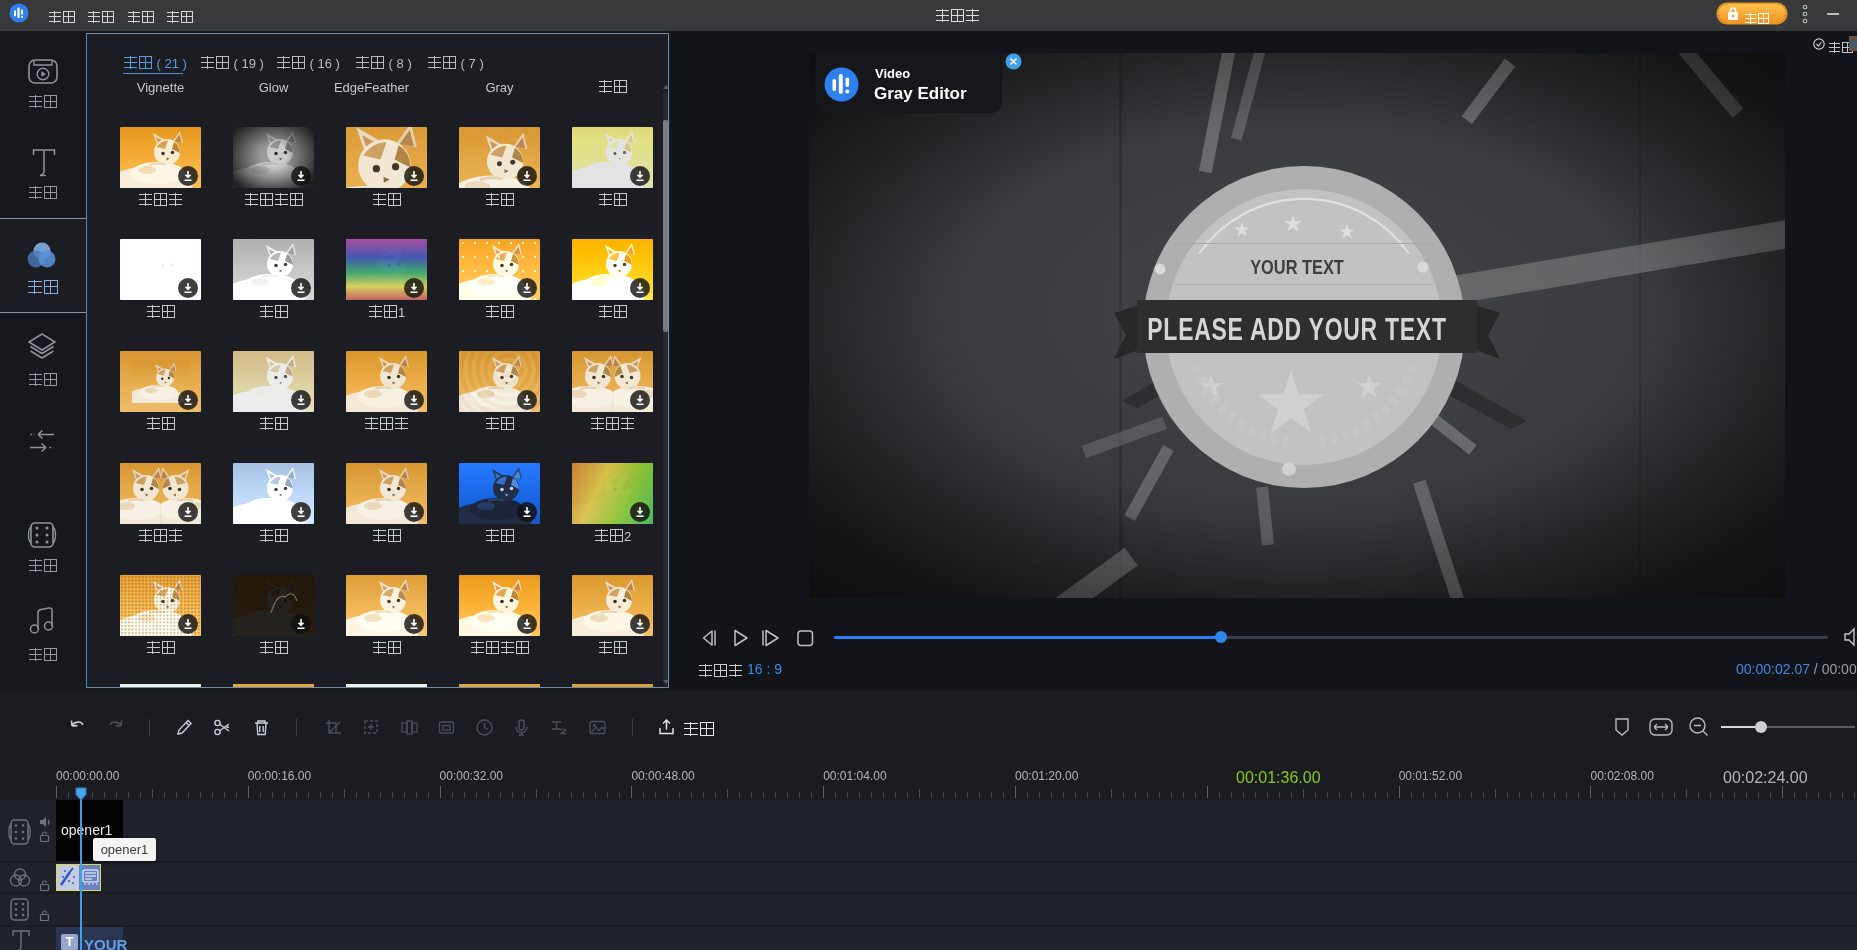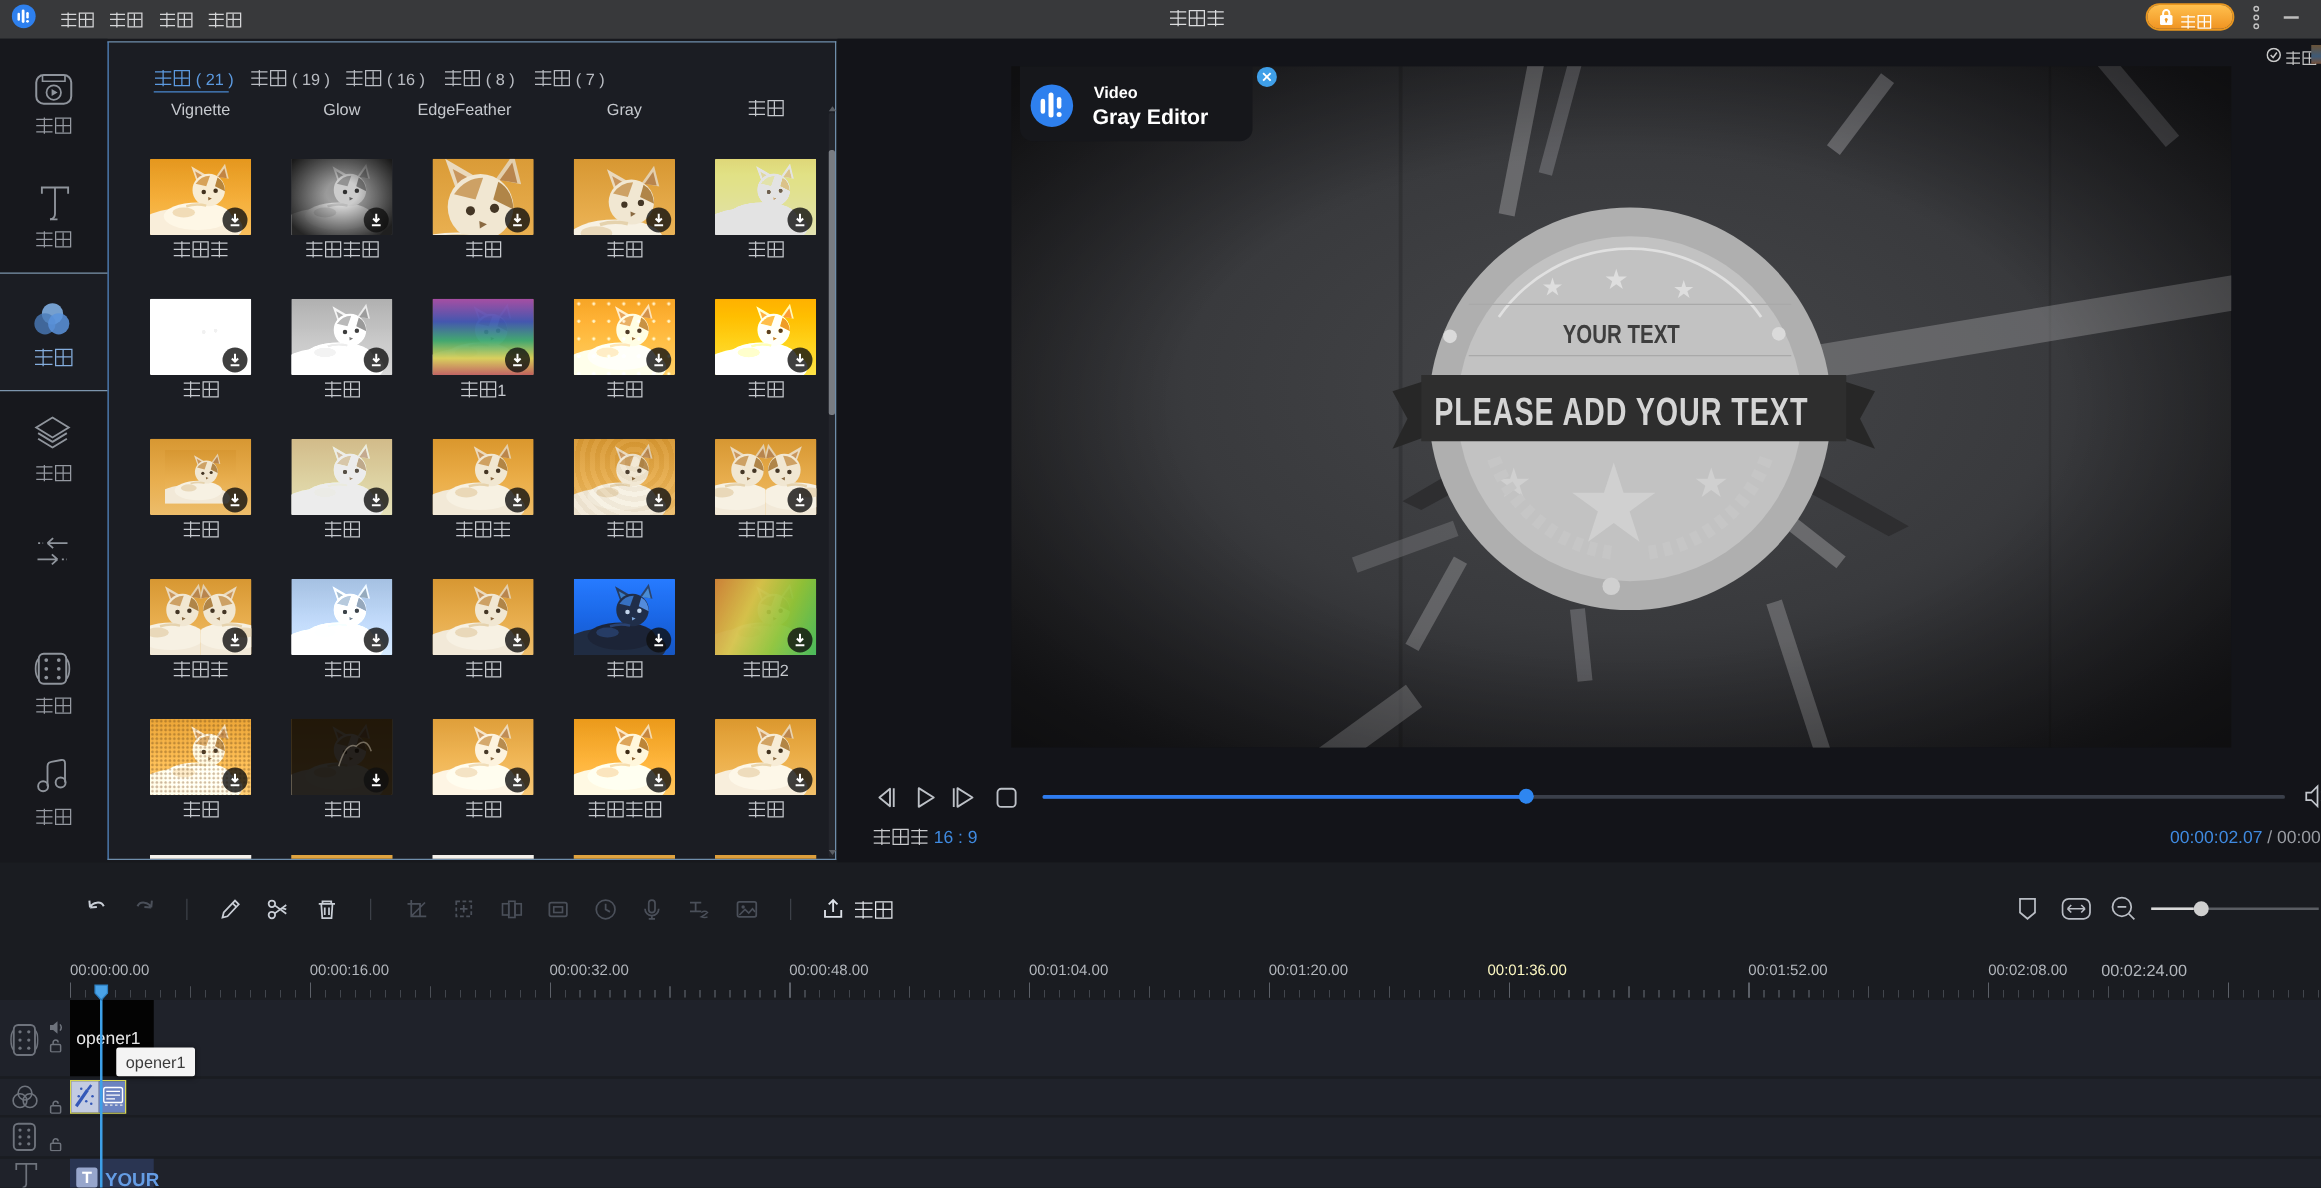--- a/index.html
+++ b/index.html
@@ -693,24 +693,24 @@
   </svg>
 <div class="ab" style="left:1721px;top:726px;width:134px;height:2px;background:#5a5d63"></div>
 <div class="ab" style="left:1721px;top:725.5px;width:34px;height:2.5px;background:#d9d9d9"></div>
 <div class="ab" style="left:1755px;top:721px;width:12px;height:12px;border-radius:50%;background:#cfcfcf"></div>
 <div class="ab" style="left:56.0px;top:769px;font-size:12px;color:#b2b6bc">00:00:00.00</div>
 <div class="ab" style="left:247.8px;top:769px;font-size:12px;color:#b2b6bc">00:00:16.00</div>
 <div class="ab" style="left:439.6px;top:769px;font-size:12px;color:#b2b6bc">00:00:32.00</div>
 <div class="ab" style="left:631.4px;top:769px;font-size:12px;color:#b2b6bc">00:00:48.00</div>
 <div class="ab" style="left:823.2px;top:769px;font-size:12px;color:#b2b6bc">00:01:04.00</div>
 <div class="ab" style="left:1015.0px;top:769px;font-size:12px;color:#b2b6bc">00:01:20.00</div>
-<div class="ab" style="left:1190px;top:769px;font-size:12px;color:#fef9c3">00:01:36.00</div>
+<div class="ab" style="left:1236px;top:769px;font-size:16px;color:#84cc16">00:01:36.00</div>
 <div class="ab" style="left:1398.7px;top:769px;font-size:12px;color:#b2b6bc">00:01:52.00</div>
 <div class="ab" style="left:1590.5px;top:769px;font-size:12px;color:#b2b6bc">00:02:08.00</div>
-<div class="ab" style="left:1681px;top:769px;font-size:13px;color:#b2b6bc">00:02:24.00</div>
+<div class="ab" style="left:1723px;top:769px;font-size:16px;color:#b2b6bc">00:02:24.00</div>
 <div class="ab" style="left:56px;top:792px;width:1801px;height:6px;background:repeating-linear-gradient(90deg,#41454c 0 1px,transparent 1px 11.988px)"></div>
 <div class="ab" style="left:56px;top:789px;width:1801px;height:9px;background:repeating-linear-gradient(90deg,#4b4f56 0 1px,transparent 1px 95.904px)"></div>
 <div class="ab" style="left:56px;top:786px;width:1801px;height:12px;background:repeating-linear-gradient(90deg,#5d6169 0 1px,transparent 1px 191.808px)"></div>
 <div class="ab" style="left:0;top:800px;width:1857px;height:61px;background:#1f222a"></div>
 <div class="ab" style="left:0;top:863px;width:1857px;height:29px;background:#1f222a"></div>
 <div class="ab" style="left:0;top:894px;width:1857px;height:31px;background:#1f222a"></div>
 <div class="ab" style="left:0;top:927px;width:1857px;height:23px;background:#1f222a"></div>
 <svg class="ab" style="left:8px;top:818px" width="23" height="28">
     <rect x="3" y="2" width="17" height="24" rx="3.5" stroke="#6e737c" stroke-width="1.5" fill="none"></rect>
     <path d="M3 6 Q.8 8 .8 14 Q.8 20 3 22 M20 6 Q22.2 8 22.2 14 Q22.2 20 20 22" stroke="#6e737c" stroke-width="1.2" fill="none"></path>

